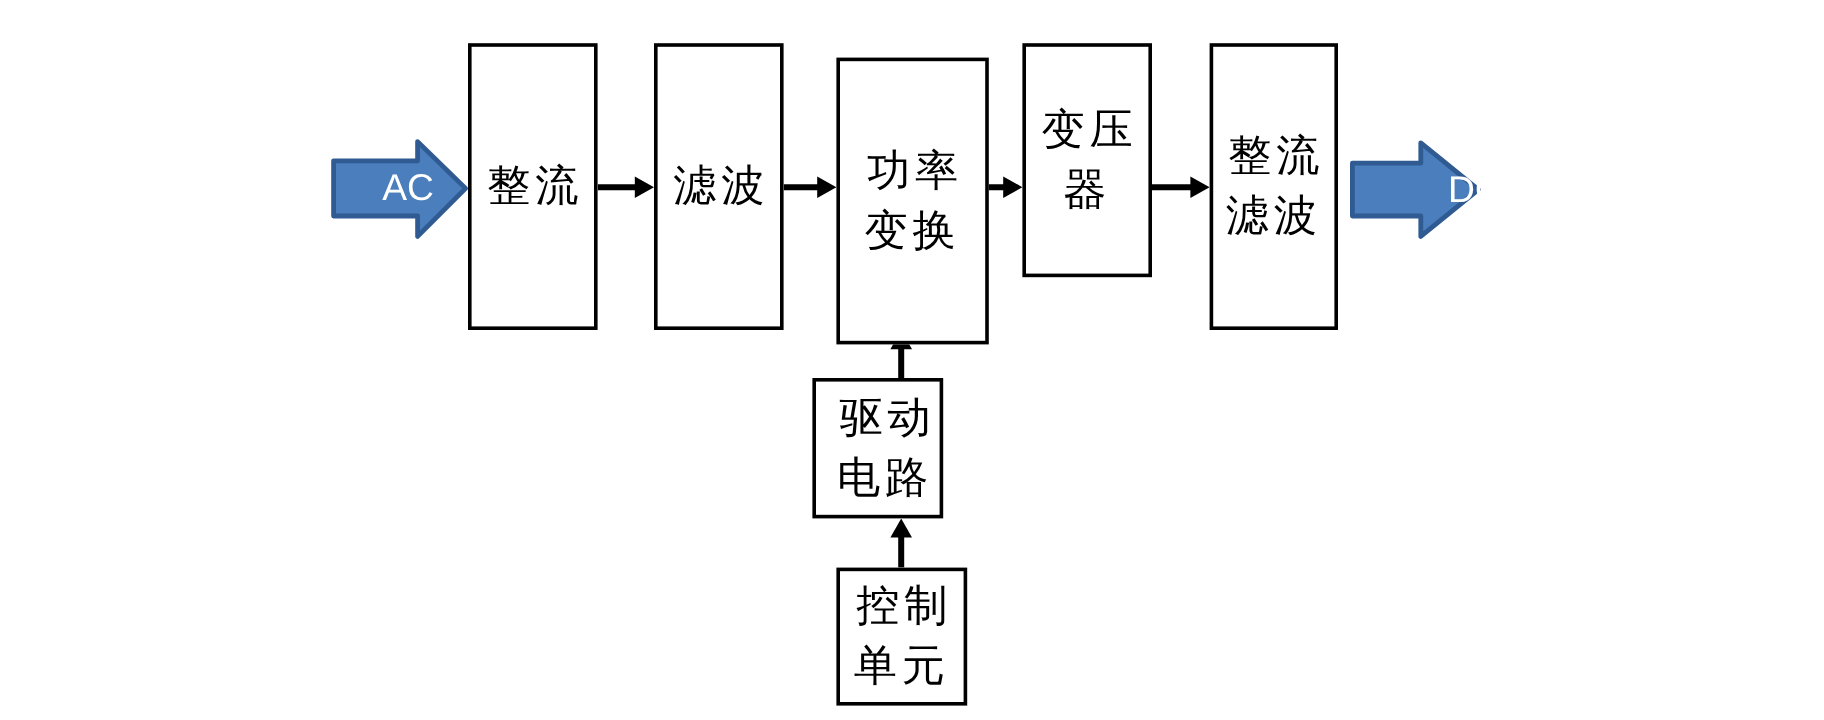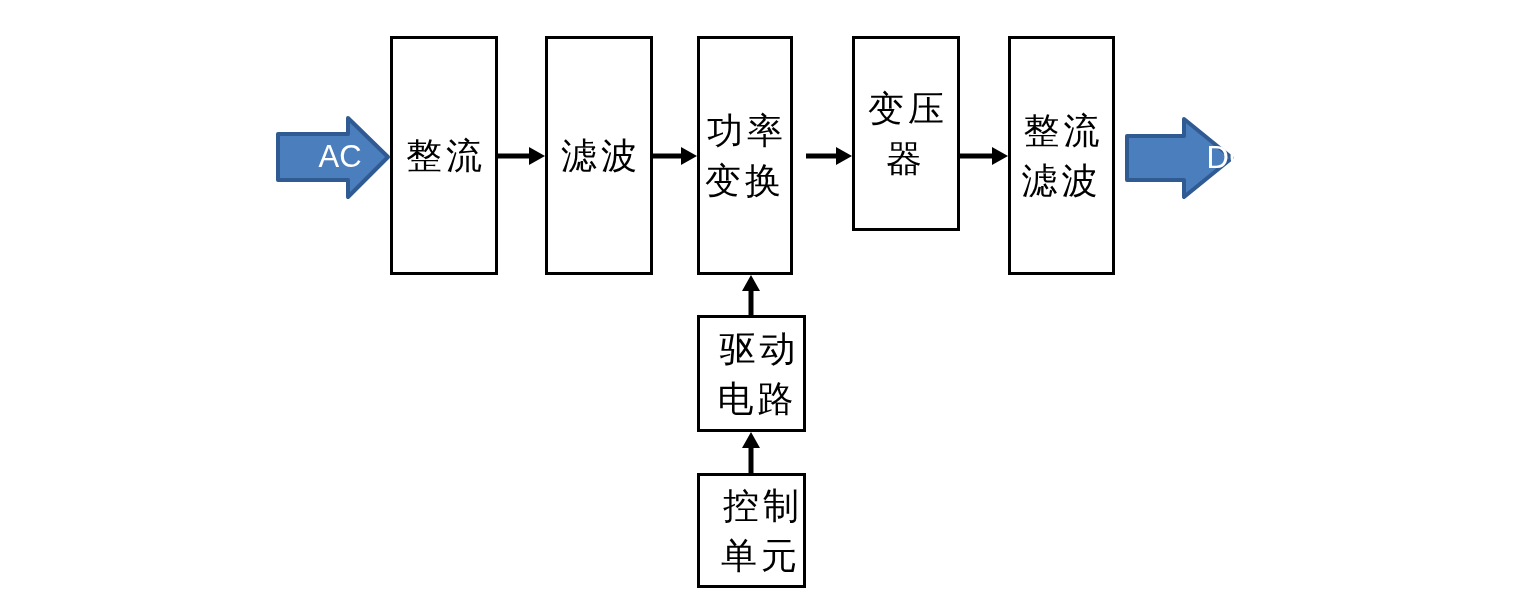--- a/index.html
+++ b/index.html
@@ -27,26 +27,26 @@
     line-height: 50px;
     letter-spacing: 4px;
     text-indent: 4px;
     color: #000000;
     white-space: pre-line;
     text-align: center;
   }
   
   #block-rectifier        { left: 390px;  top: 36px;  width: 108px; height: 239px; }
   #block-filter           { left: 545px;  top: 36px;  width: 108px; height: 239px; }
-  #block-power-conversion { left: 697px;  top: 36px;  width: 96px; height: 239px; }
+  #block-power-conversion { left: 697px;  top: 48px;  width: 127px; height: 239px; }
   #block-transformer      { left: 852px;  top: 36px;  width: 108px; height: 195px; }
   #block-rectifier-filter { left: 1008px; top: 36px;  width: 107px; height: 239px; }
   
-  #block-drive-circuit    { left: 697px;  top: 315px; width: 109px; height: 117px; padding-left: 12px; }
-  #block-control-unit     { left: 697px;  top: 473px; width: 109px; height: 115px; justify-content: flex-end; }
+  #block-drive-circuit    { left: 677px;  top: 315px; width: 109px; height: 117px; padding-left: 12px; }
+  #block-control-unit     { left: 697px;  top: 473px; width: 109px; height: 115px; }
 
   #arrow-layer {
     position: absolute;
     left: 0; top: 0;
     width: 1520px;
     height: 600px;
     z-index: 1;
   }
   .io-label {
     position: absolute;

